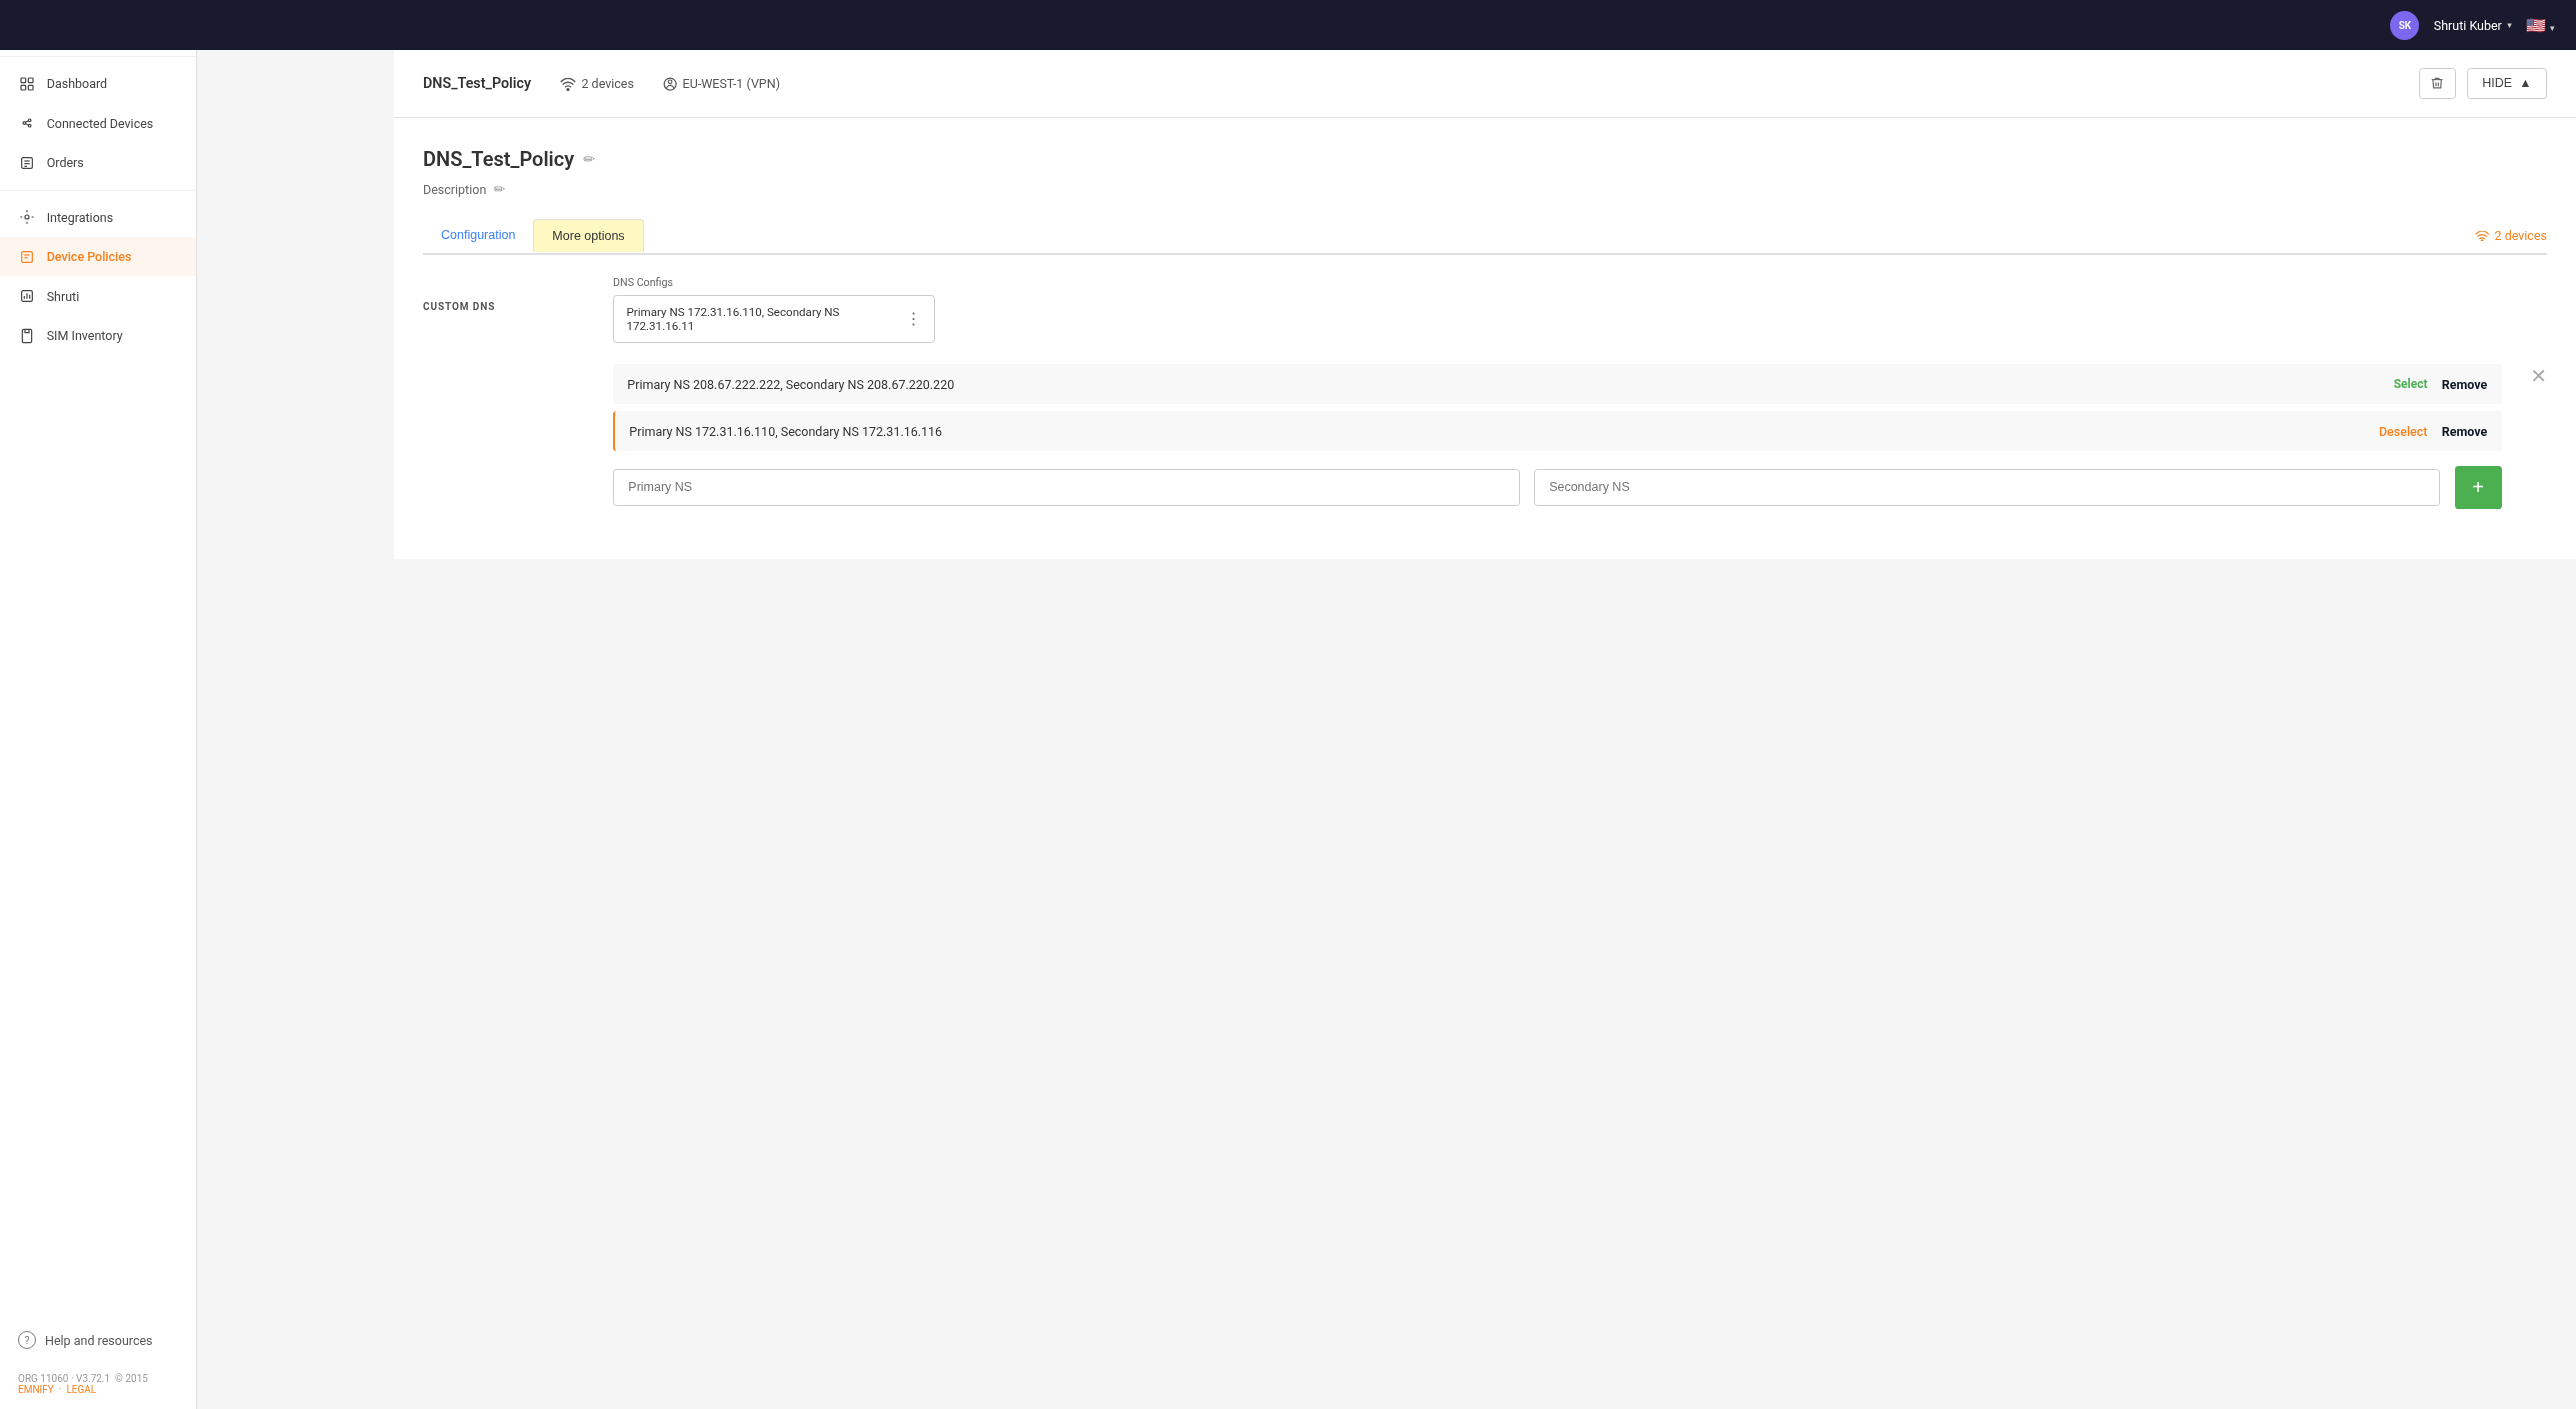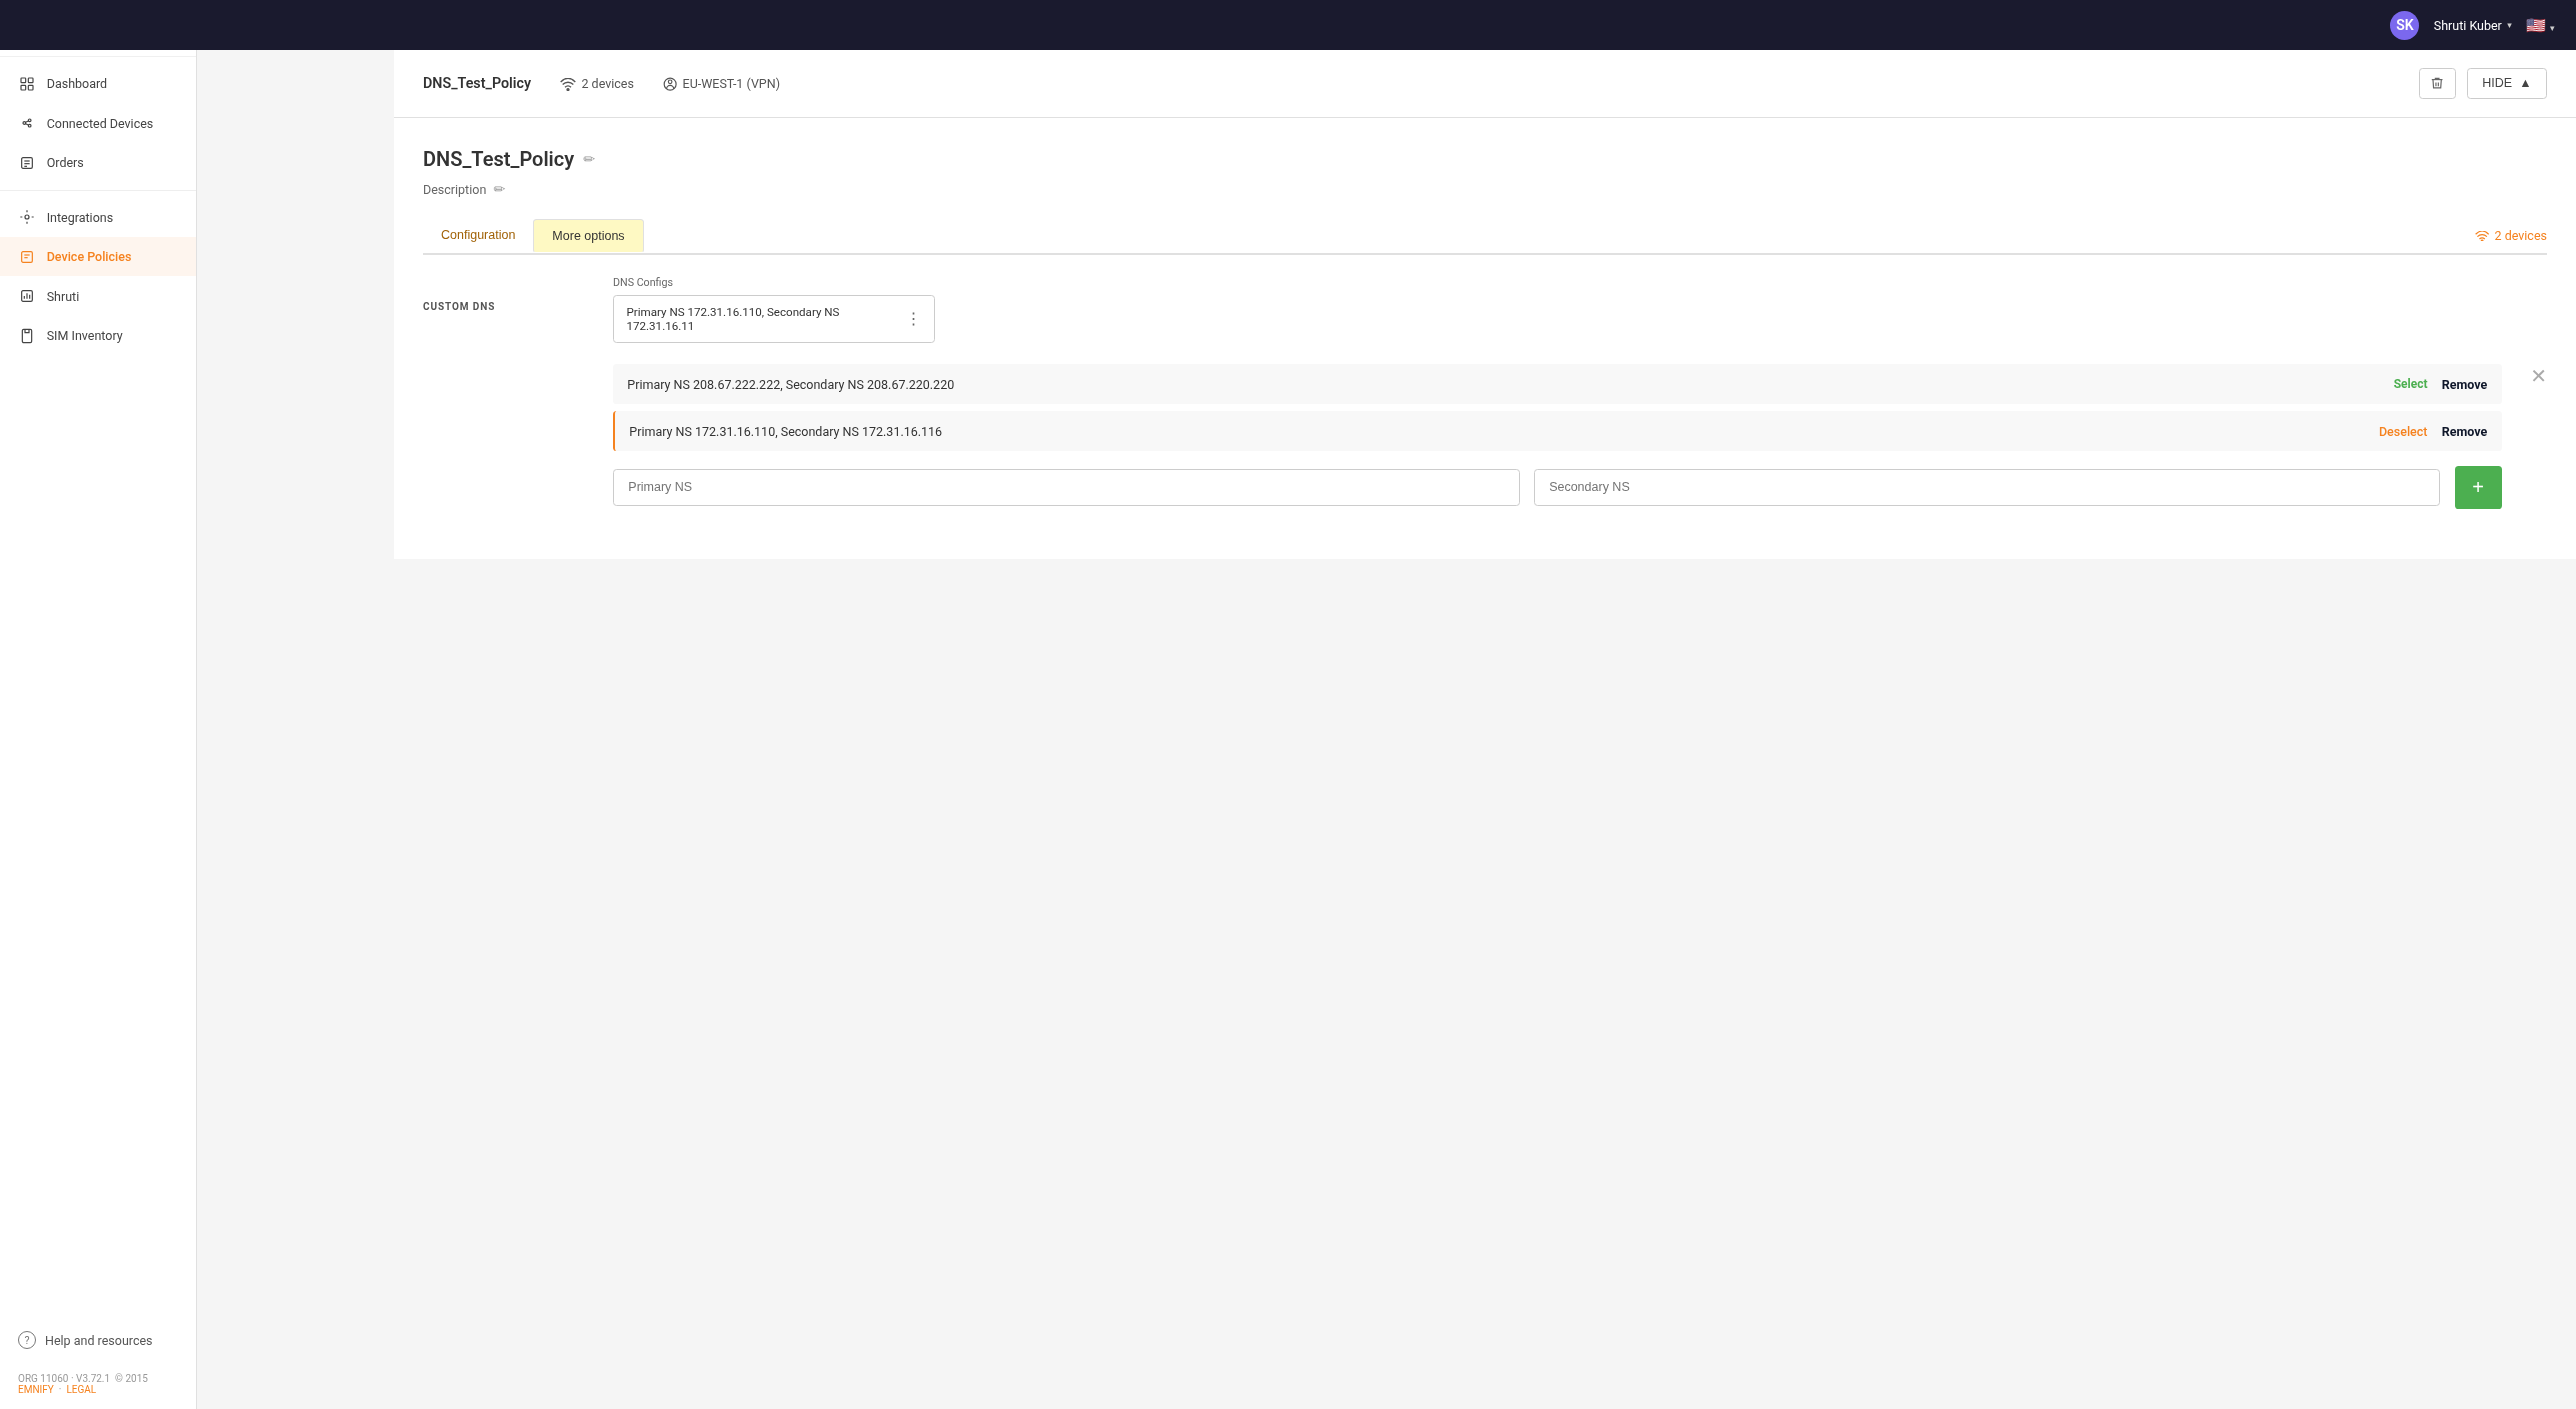--- a/index.html
+++ b/index.html
@@ -59,21 +59,21 @@
       justify-content: flex-end;
       padding: 0 21.5px;
       z-index: 100;
       gap: 14.3px;
     }
     .user-avatar {
       width: 29px; height: 29px;
       background: #7b68ee;
       border-radius: 50%;
       display: flex; align-items: center; justify-content: center;
-      color: #fff; font-size: 14px; font-weight: 600;
+      color: #fff; font-size: 10px; font-weight: 600;
     }
     .user-name { color: #fff; font-size: 12.5px; display: flex; align-items: center; gap: 5.4px; cursor: pointer; }
     .flag { font-size: 16px; cursor: pointer; }
     .chevron-down { font-size: 9px; color: #ccc; }
 
     
     .app-container { display: flex; width: 100%; }
     .main-content { flex: 1; margin-left: 197px; margin-top: 50px; overflow-y: auto; background: #f5f5f5; min-height: calc(100vh - 50px); }
 
     
@@ -105,21 +105,21 @@
     
     .policy-detail { background: #fff; margin: 0; padding: 29px; }
     .policy-title-row { display: flex; align-items: center; gap: 9px; margin-bottom: 10.7px; }
     .policy-title { font-size: 20px; font-weight: 600; color: #333; }
     .edit-icon { color: #999; cursor: pointer; font-size: 14.3px; }
     .description-row { display: flex; align-items: center; gap: 7.2px; color: #666; font-size: 12.5px; margin-bottom: 21.5px; }
 
     
     .tabs-row { display: flex; align-items: center; border-bottom: 0.9px solid #e0e0e0; padding-bottom: 0; margin-bottom: 0; }
     .tab {
-      padding: 9px 18px; cursor: pointer; font-size: 12.5px; color: #a16207;
+      padding: 9px 18px; cursor: pointer; font-size: 12.5px; color: #3b82f6;
       border: none; background: none; border-bottom: 1.8px solid transparent;
     }
     .tab.active {
       border: 0.9px solid #e0e0e0; border-radius: 3.6px;
       background: #fef9c3; color: #333; font-weight: 500; border-bottom: 1.8px solid #fff;
     }
     .tab-devices-count { margin-left: auto; color: #f5821f; font-size: 12.5px; display: flex; align-items: center; gap: 5.4px; }
 
     
     .custom-dns-section { display: flex; gap: 29px; align-items: flex-start; padding: 21.5px 0; }

